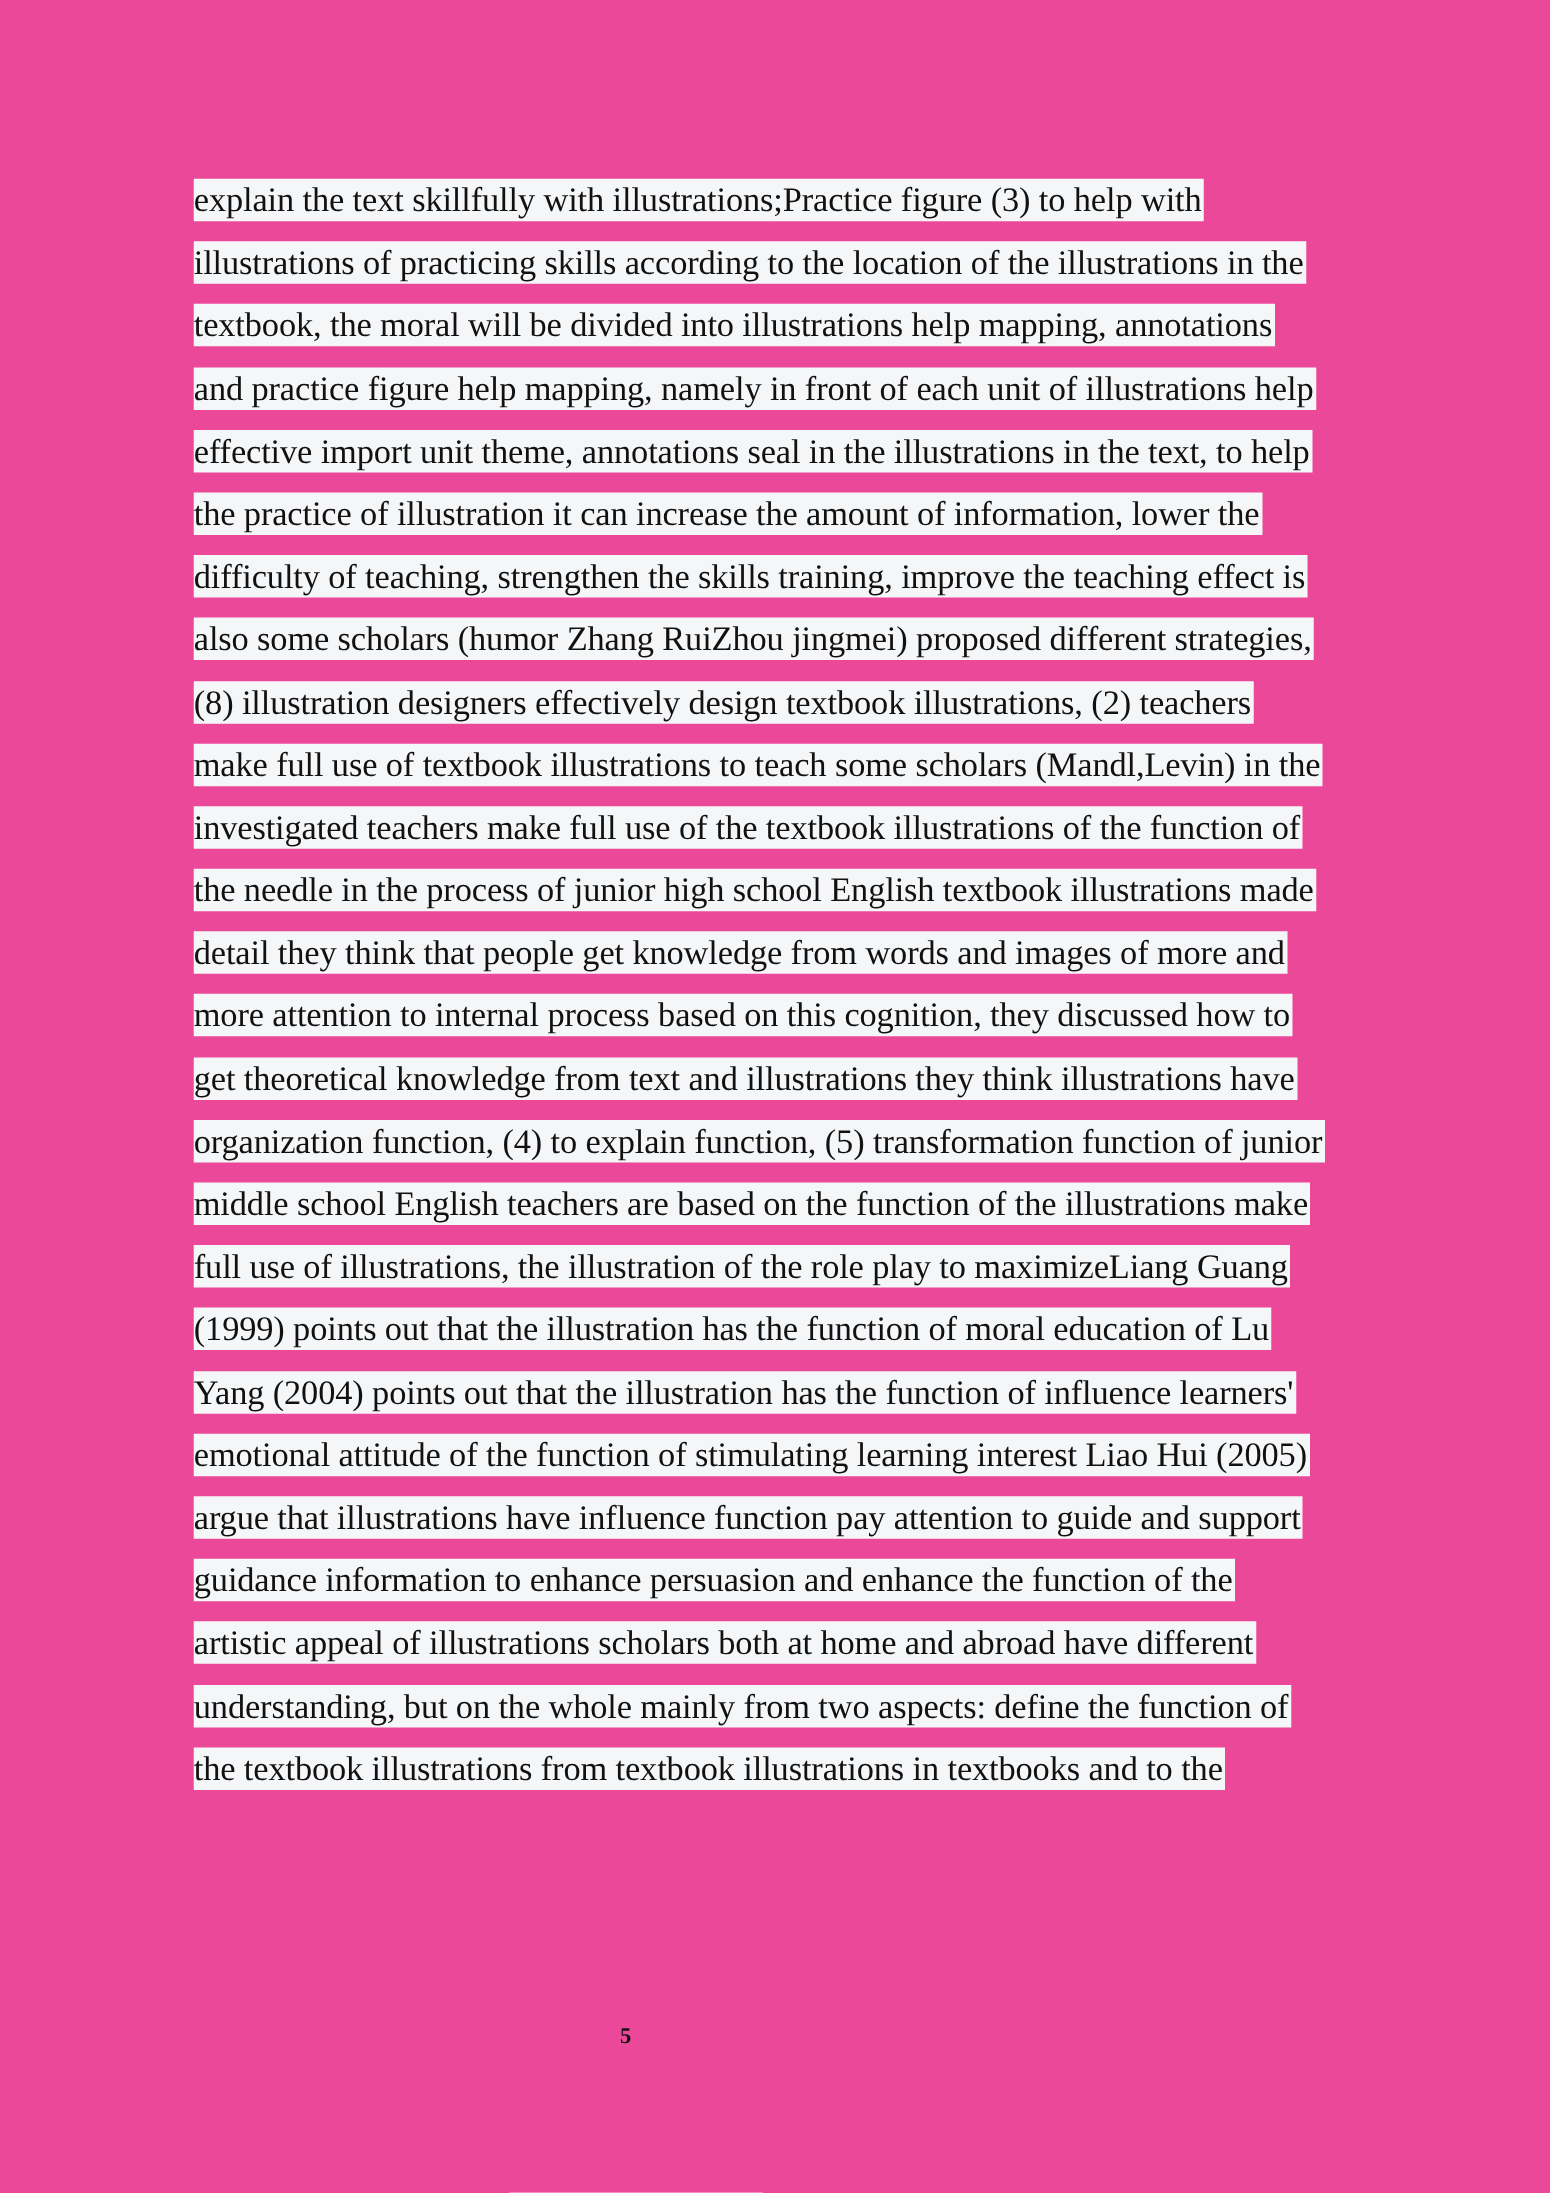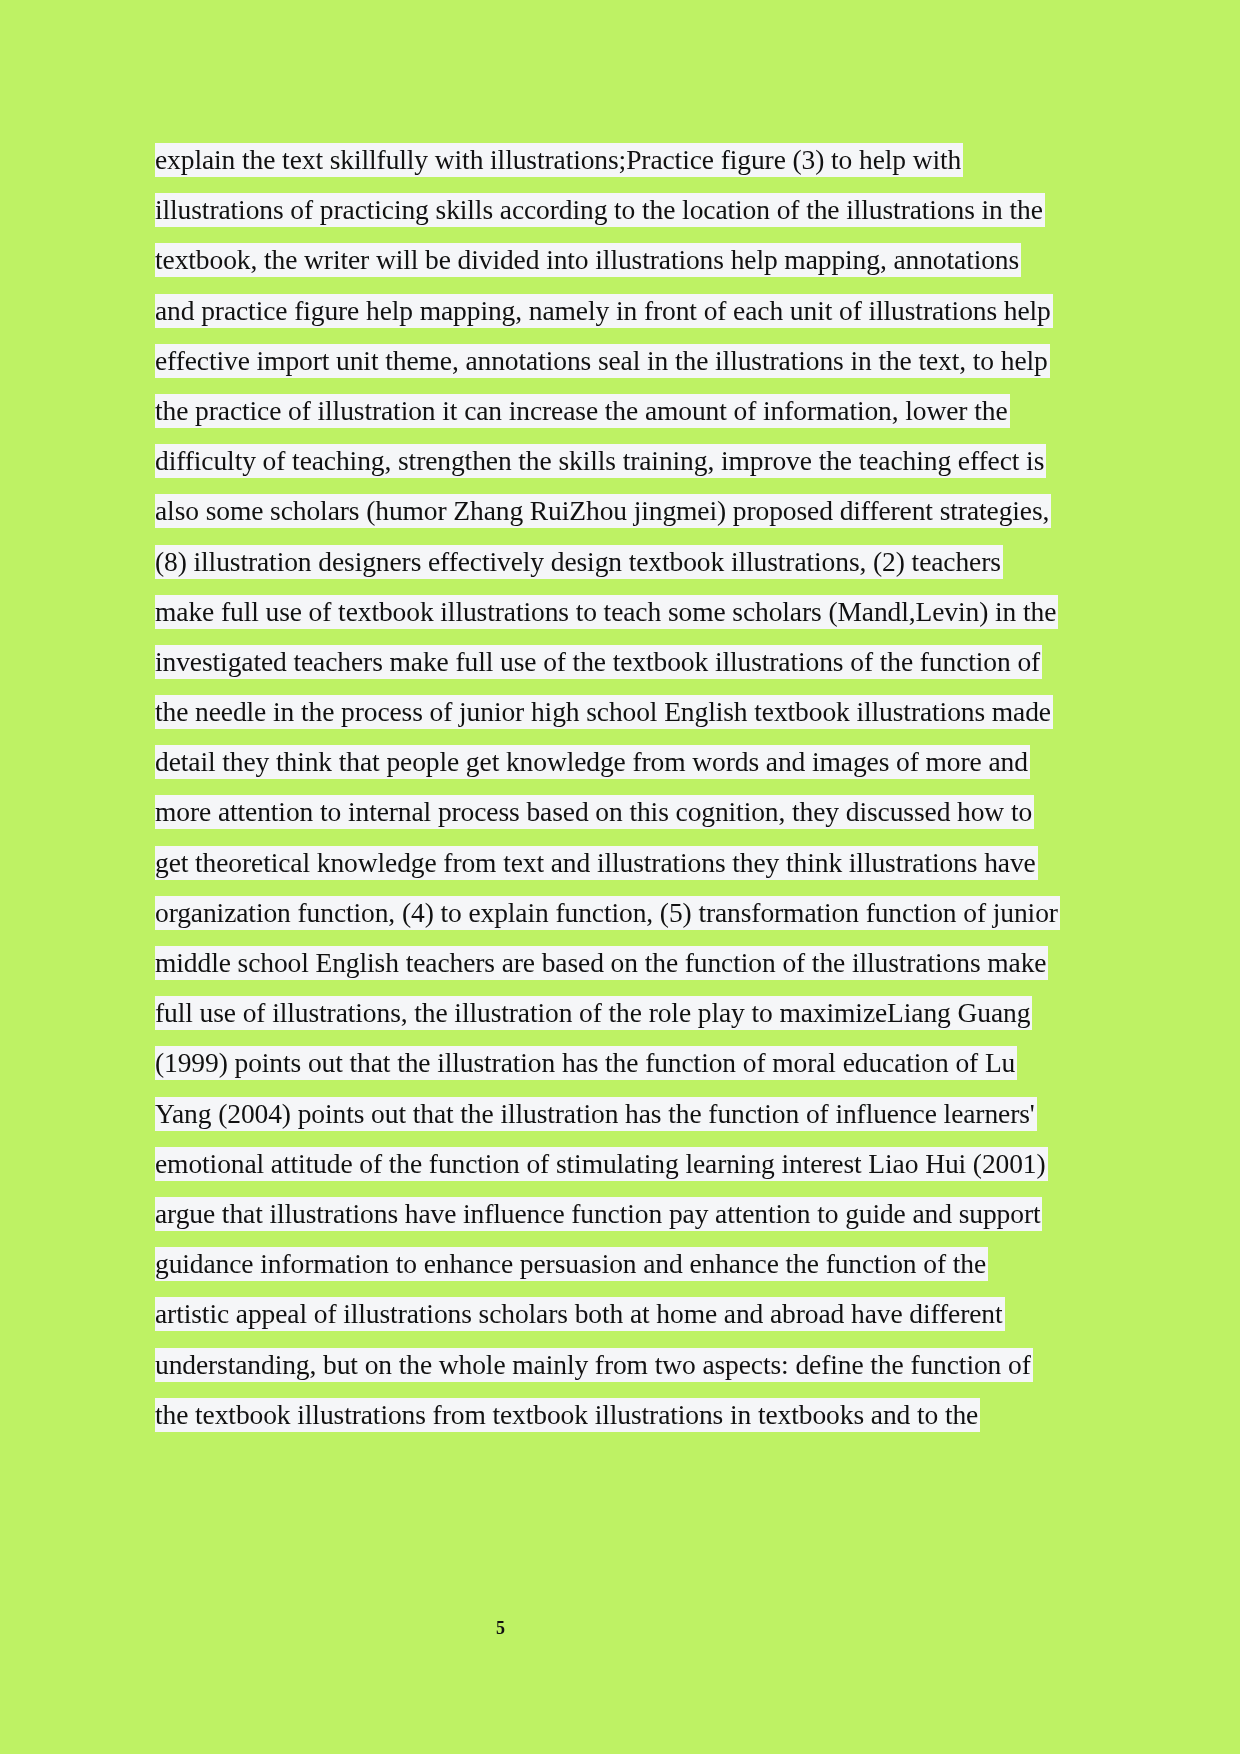--- a/index.html
+++ b/index.html
@@ -14,21 +14,21 @@
       overflow: hidden;
       font-family: "Liberation Serif", "DejaVu Serif", serif;
       color: #111111;
     }
     .page {
       position: absolute;
       left: 0;
       top: 0;
       width: 1240px;
       height: 1754px;
-      background: #bef264;
+      background: #ec4899;
     }
     .body-text {
       position: absolute;
       left: 155px;
       top: 143px;
       width: 960px;
     }
     .line {
       position: relative;
       height: 50.2px;
@@ -54,39 +54,39 @@
       color: #111111;
     }
   </style>
 </head>
 <body>
 
 <div class="page">
   <div class="body-text">
     <div class="line"><span class="hl">explain the text skillfully with illustrations;Practice figure (3) to help with</span></div>
     <div class="line"><span class="hl">illustrations of practicing skills according to the location of the illustrations in the</span></div>
-    <div class="line"><span class="hl">textbook, the writer will be divided into illustrations help mapping, annotations</span></div>
+    <div class="line"><span class="hl">textbook, the moral will be divided into illustrations help mapping, annotations</span></div>
     <div class="line"><span class="hl">and practice figure help mapping, namely in front of each unit of illustrations help</span></div>
     <div class="line"><span class="hl">effective import unit theme, annotations seal in the illustrations in the text, to help</span></div>
     <div class="line"><span class="hl">the practice of illustration it can increase the amount of information, lower the</span></div>
     <div class="line"><span class="hl">difficulty of teaching, strengthen the skills training, improve the teaching effect is</span></div>
     <div class="line"><span class="hl">also some scholars (humor Zhang RuiZhou jingmei) proposed different strategies,</span></div>
     <div class="line"><span class="hl">(8) illustration designers effectively design textbook illustrations, (2) teachers</span></div>
     <div class="line"><span class="hl">make full use of textbook illustrations to teach some scholars (Mandl,Levin) in the</span></div>
     <div class="line"><span class="hl">investigated teachers make full use of the textbook illustrations of the function of</span></div>
     <div class="line"><span class="hl">the needle in the process of junior high school English textbook illustrations made</span></div>
     <div class="line"><span class="hl">detail they think that people get knowledge from words and images of more and</span></div>
     <div class="line"><span class="hl">more attention to internal process based on this cognition, they discussed how to</span></div>
     <div class="line"><span class="hl">get theoretical knowledge from text and illustrations they think illustrations have</span></div>
     <div class="line"><span class="hl">organization function, (4) to explain function, (5) transformation function of junior</span></div>
     <div class="line"><span class="hl">middle school English teachers are based on the function of the illustrations make</span></div>
     <div class="line"><span class="hl">full use of illustrations, the illustration of the role play to maximizeLiang Guang</span></div>
     <div class="line"><span class="hl">(1999) points out that the illustration has the function of moral education of Lu</span></div>
     <div class="line"><span class="hl">Yang (2004) points out that the illustration has the function of influence learners'</span></div>
-    <div class="line"><span class="hl">emotional attitude of the function of stimulating learning interest Liao Hui (2001)</span></div>
+    <div class="line"><span class="hl">emotional attitude of the function of stimulating learning interest Liao Hui (2005)</span></div>
     <div class="line"><span class="hl">argue that illustrations have influence function pay attention to guide and support</span></div>
     <div class="line"><span class="hl">guidance information to enhance persuasion and enhance the function of the</span></div>
     <div class="line"><span class="hl">artistic appeal of illustrations scholars both at home and abroad have different</span></div>
     <div class="line"><span class="hl">understanding, but on the whole mainly from two aspects: define the function of</span></div>
     <div class="line"><span class="hl">the textbook illustrations from textbook illustrations in textbooks and to the</span></div>
   </div>
 
   <div class="page-number">5</div>
 </div>
 

